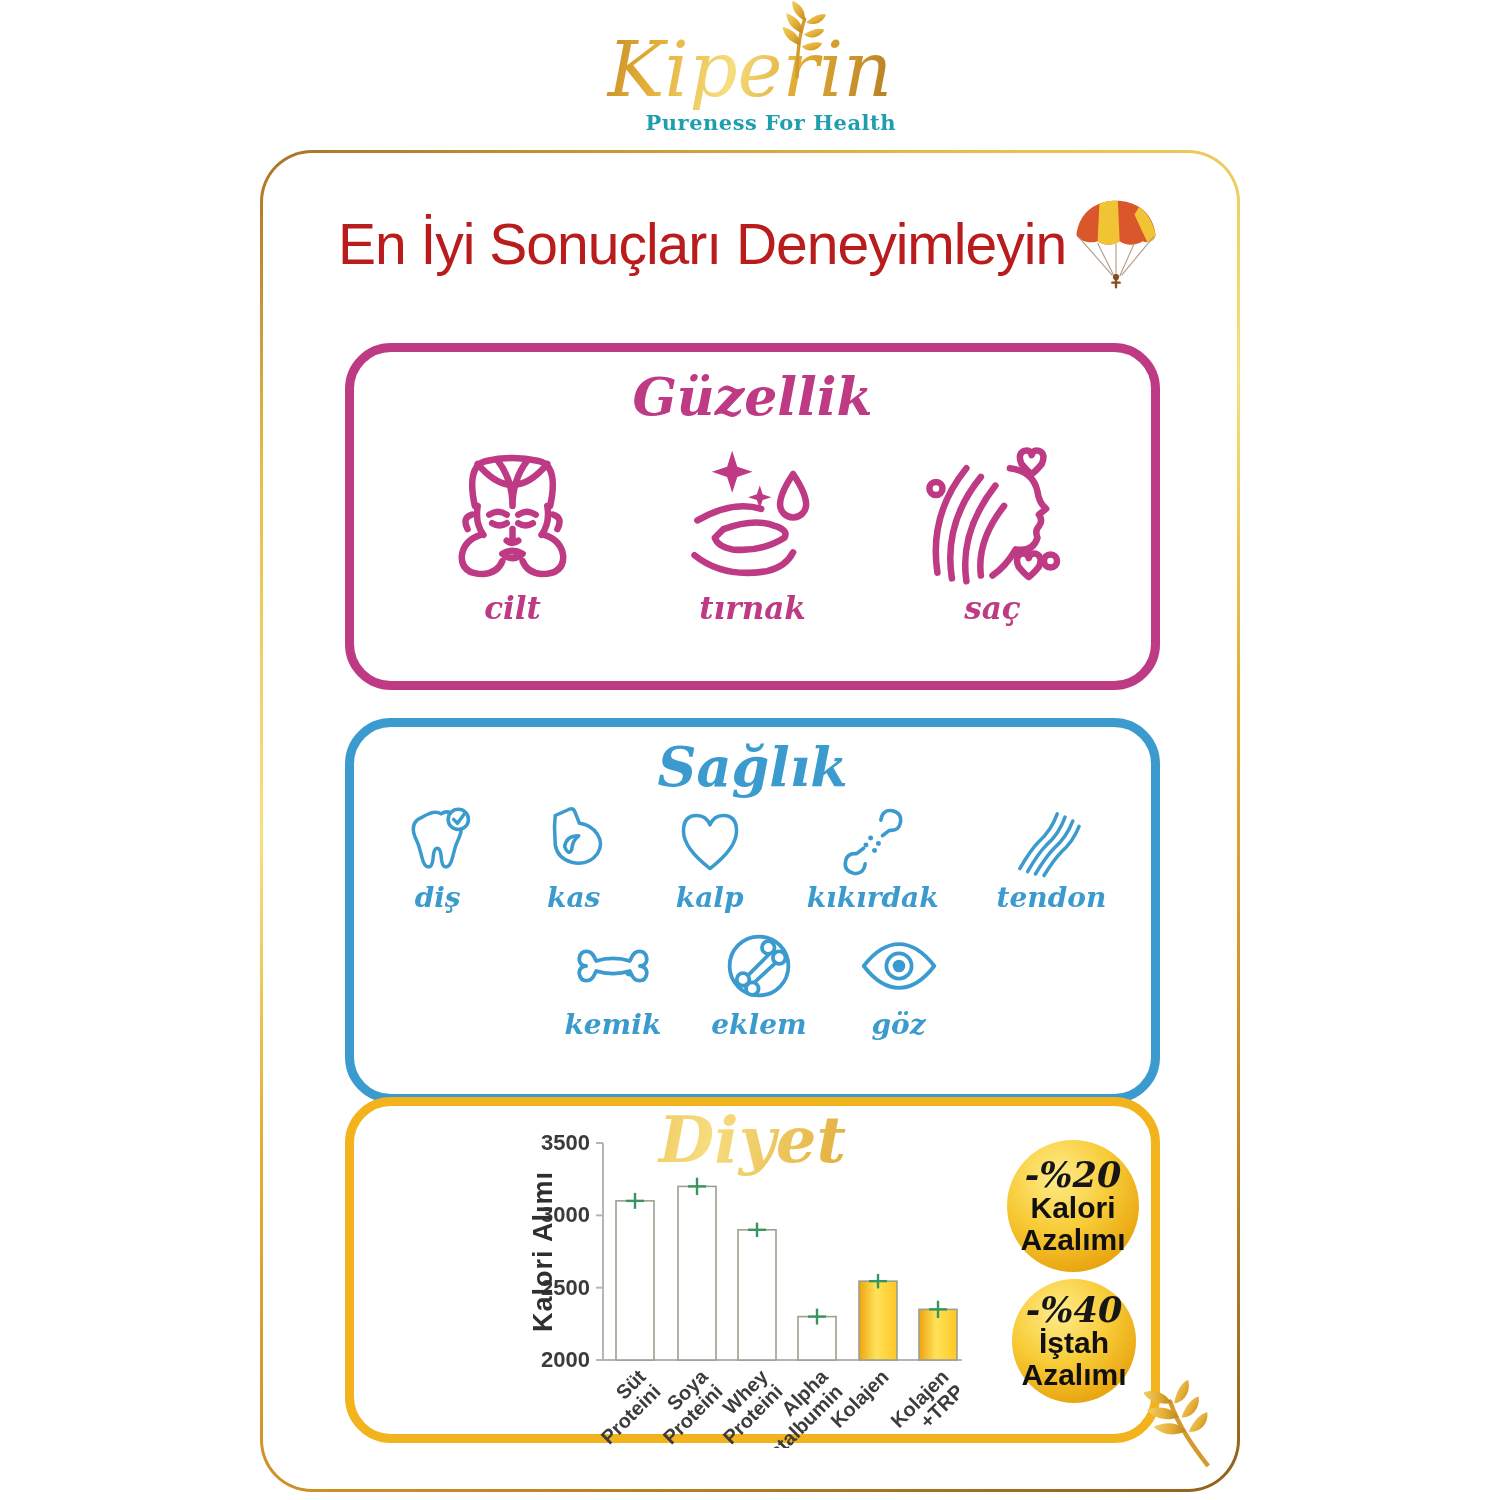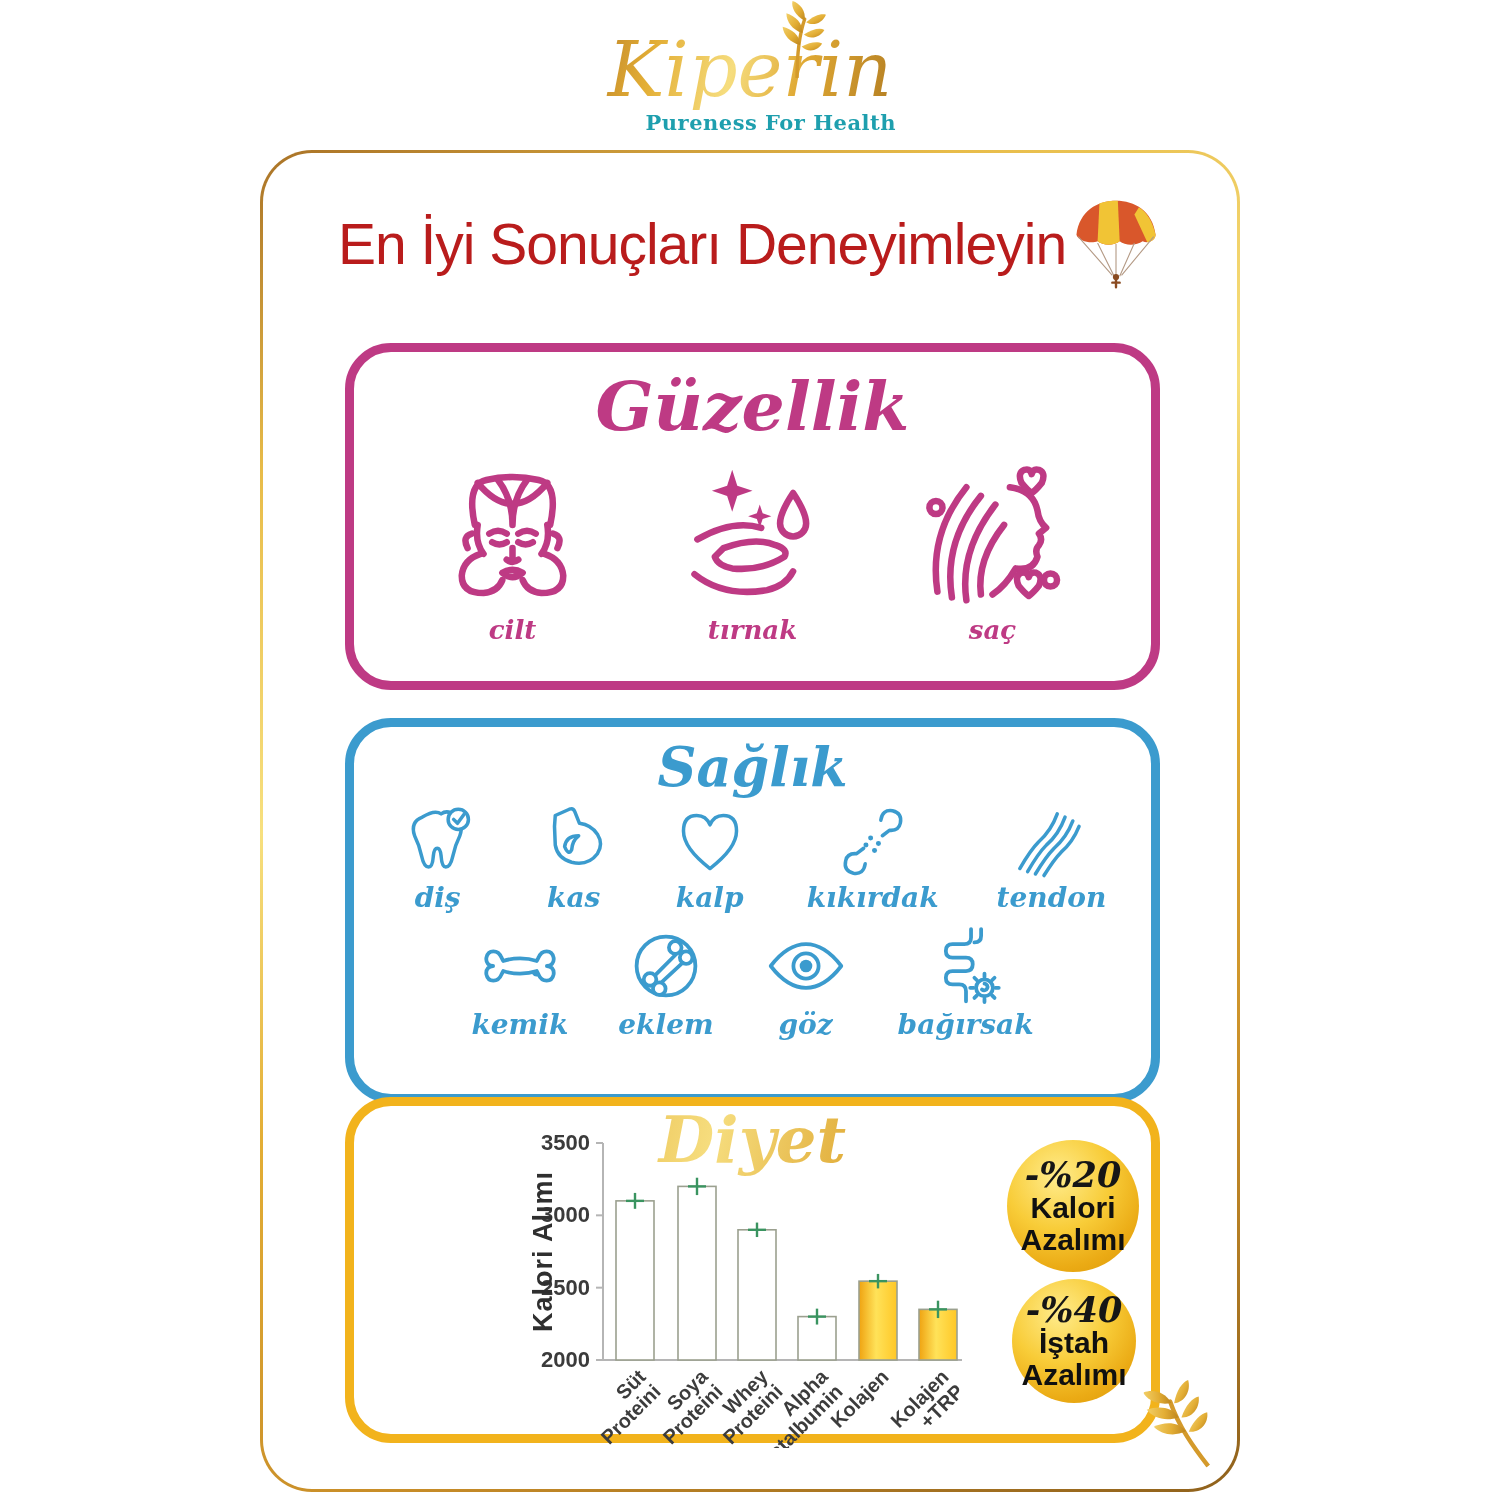--- a/index.html
+++ b/index.html
@@ -50,29 +50,29 @@
 
   
   .box{position:absolute;left:345px;width:815px;border-radius:46px;background:#fff;box-sizing:border-box;
        display:flex;flex-direction:column;align-items:center;}
   .box.beauty{top:343px;height:347px;border:9px solid var(--beauty,#BE3A84);}
   .box.health{top:718px;height:385px;border:9px solid var(--health,#3B9BCE);}
   .box.diet  {top:1097px;height:346px;border:9px solid var(--diet,#F2B31C);}
 
   .script{font-family:"DejaVu Serif", serif;font-style:italic;font-weight:700;}
 
-  .beauty-title{margin-top:14px;font-size:68px;color:var(--beauty,#BE3A84);}
+  .beauty-title{margin-top:14px;font-size:52px;color:var(--beauty,#BE3A84);}
   .health-title{margin-top:8px;font-size:54px;color:var(--health,#3B9BCE);}
   .diet-title{position:absolute;top:-4px;left:0;right:0;text-align:center;font-size:64px;color:#D4A12F;}
 
   .icon-row{display:flex;justify-content:center;align-items:flex-end;}
   .beauty .icon-row{gap:95px;margin-top:18px;}
   .item{display:flex;flex-direction:column;align-items:center;}
   .beauty .item svg{width:145px;height:145px;color:var(--beauty,#BE3A84);}
-  .beauty .item .lbl{margin-top:6px;font-size:26px;color:var(--beauty,#BE3A84);}
+  .beauty .item .lbl{margin-top:0;font-size:31px;color:var(--beauty,#BE3A84);}
 
   .health .row1{gap:58px;margin-top:4px;}
   .health .row1 svg{width:78px;height:78px;color:var(--health,#3B9BCE);}
   .health .row2{gap:50px;margin-top:10px;}
   .health .row2 svg{width:84px;height:84px;color:var(--health,#3B9BCE);}
   .health .lbl{margin-top:0;font-size:28px;color:var(--health,#3B9BCE);}
 
   
   .badge{
     position:absolute;border-radius:50%;
@@ -310,26 +310,20 @@
       <svg class="lineart">
           <use href="#sym-joint"></use>
         </svg>
       <div class="lbl script">eklem</div>
     </div>
     <div class="item">
       <svg class="lineart">
           <use href="#sym-eye"></use>
         </svg>
       <div class="lbl script">göz</div>
-    </div>
-    <div class="item">
-      <svg class="lineart">
-          <use href="#sym-intestine"></use>
-        </svg>
-      <div class="lbl script">bağırsak</div>
     </div>
   </div>
 </section>
 
 <section class="box diet">
   <div class="diet-title script gold-text">Diyet</div>
 </section>
 
 <svg id="calorie-chart" class="abs" style="left:510px;top:1118px;" width="480" height="330" viewBox="510 1118 480 330">
     <path d="M603 1143 L603 1360 L962 1360" stroke="#B5B5B5" stroke-width="2" fill="none"></path>

